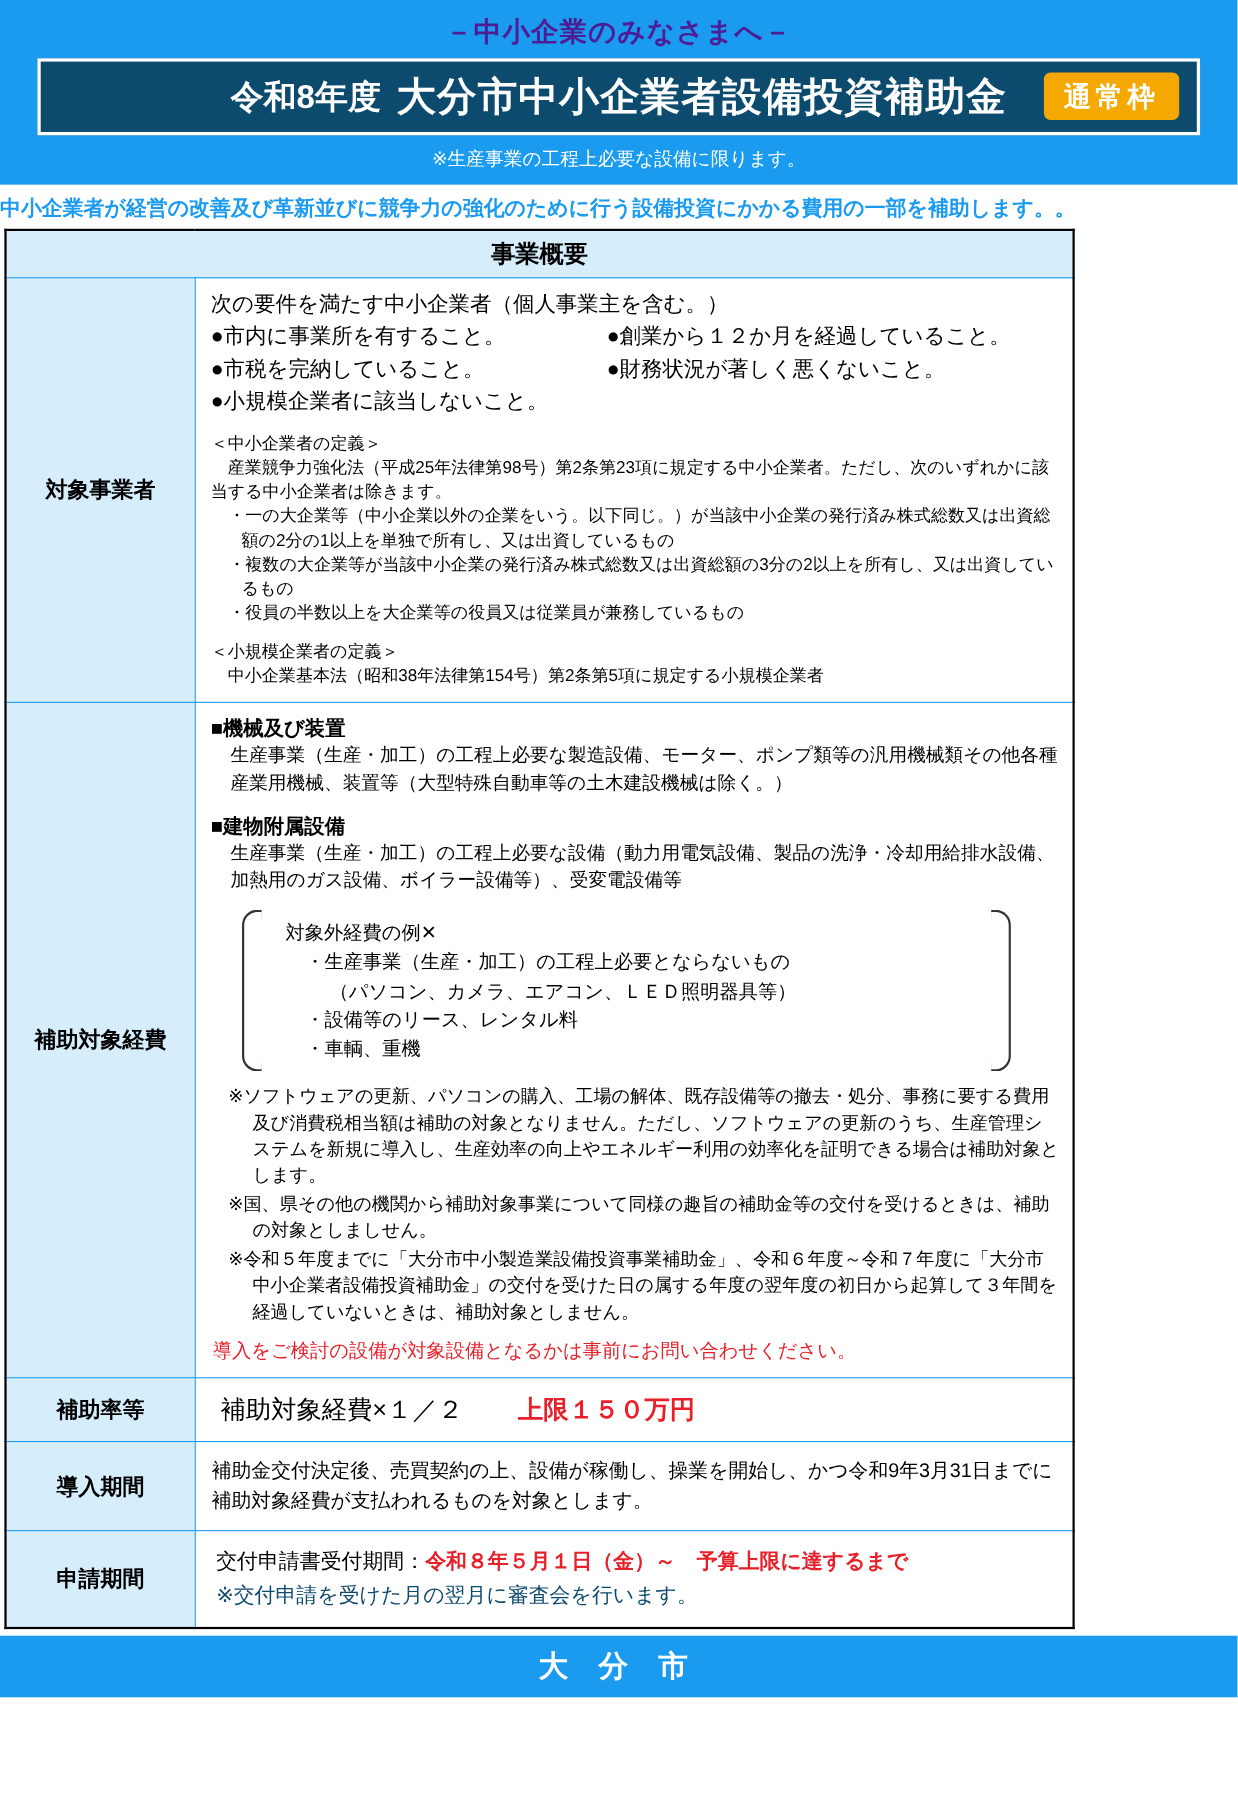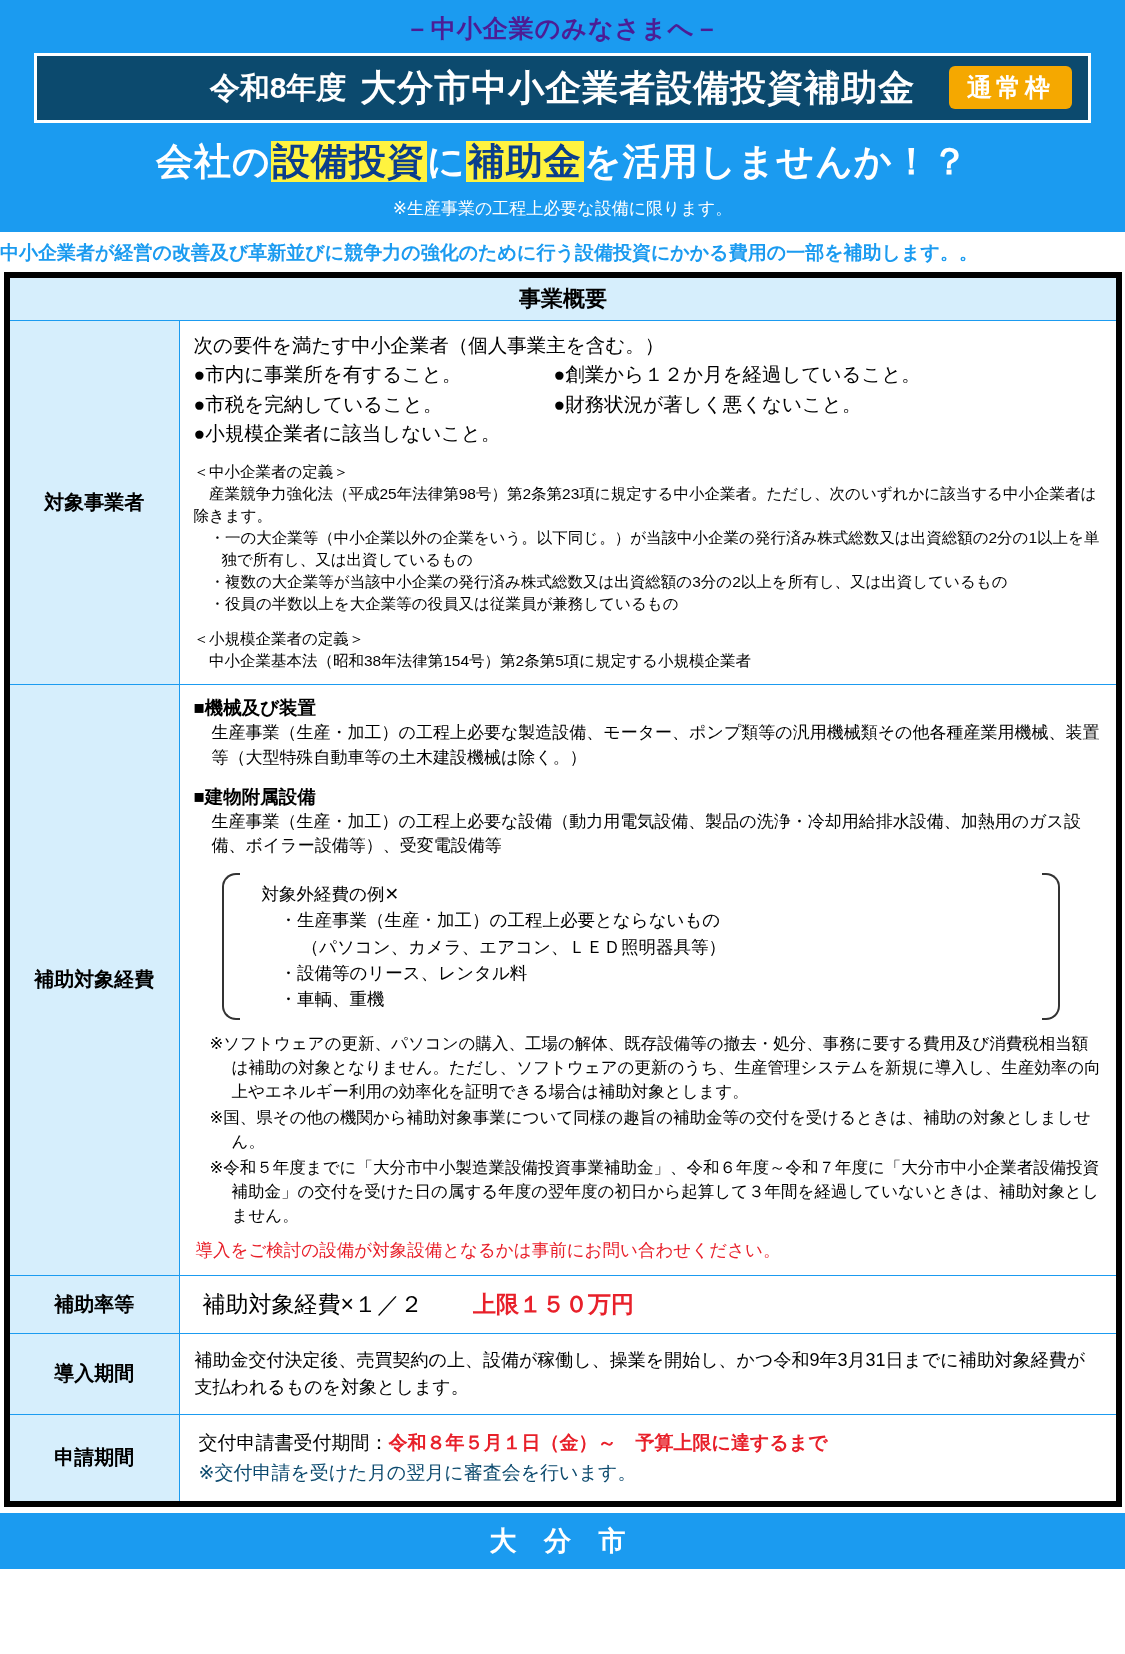--- a/index.html
+++ b/index.html
@@ -97,23 +97,23 @@
   }
   .sublead {
     color: #1b9bf0;
     font-size: 19px;
     font-weight: bold;
   }
 
   
   .tbl {
     margin: 0 4px;
-    border: 6px solid #000000;
+    border: 2px solid #000000;
     border-collapse: collapse;
-    width: 1118px;
+    width: 973px;
     table-layout: fixed;
   }
   .tbl td {
     border: 1px solid #1b9bf0;
     vertical-align: top;
   }
   .tbl .rowhead {
     width: 172px;
     background: #d6eefc;
     text-align: center;
@@ -240,23 +240,20 @@
 <body>
 
 <div class="page">
 
   <div class="header">
     <div class="header-kicker">－中小企業のみなさまへ－</div>
     <div class="title-band">
       <span class="title-year">令和8年度</span>
       <span class="title-main">大分市中小企業者設備投資補助金</span>
       <span class="title-badge">通常枠</span>
-    </div>
-    <div class="lead">
-      <span>会社の</span><span class="hl">設備投資</span><span>に</span><span class="hl">補助金</span><span>を活用しませんか！？</span>
     </div>
     <div class="lead-note">※生産事業の工程上必要な設備に限ります。</div>
   </div>
 
   <div class="subleadwrap">
     <span class="sublead">中小企業者が経営の改善及び革新並びに競争力の強化のために行う設備投資にかかる費用の一部を補助します。</span><span class="sublead dot">。</span>
   </div>
 
   <table class="tbl">
     <colgroup>

